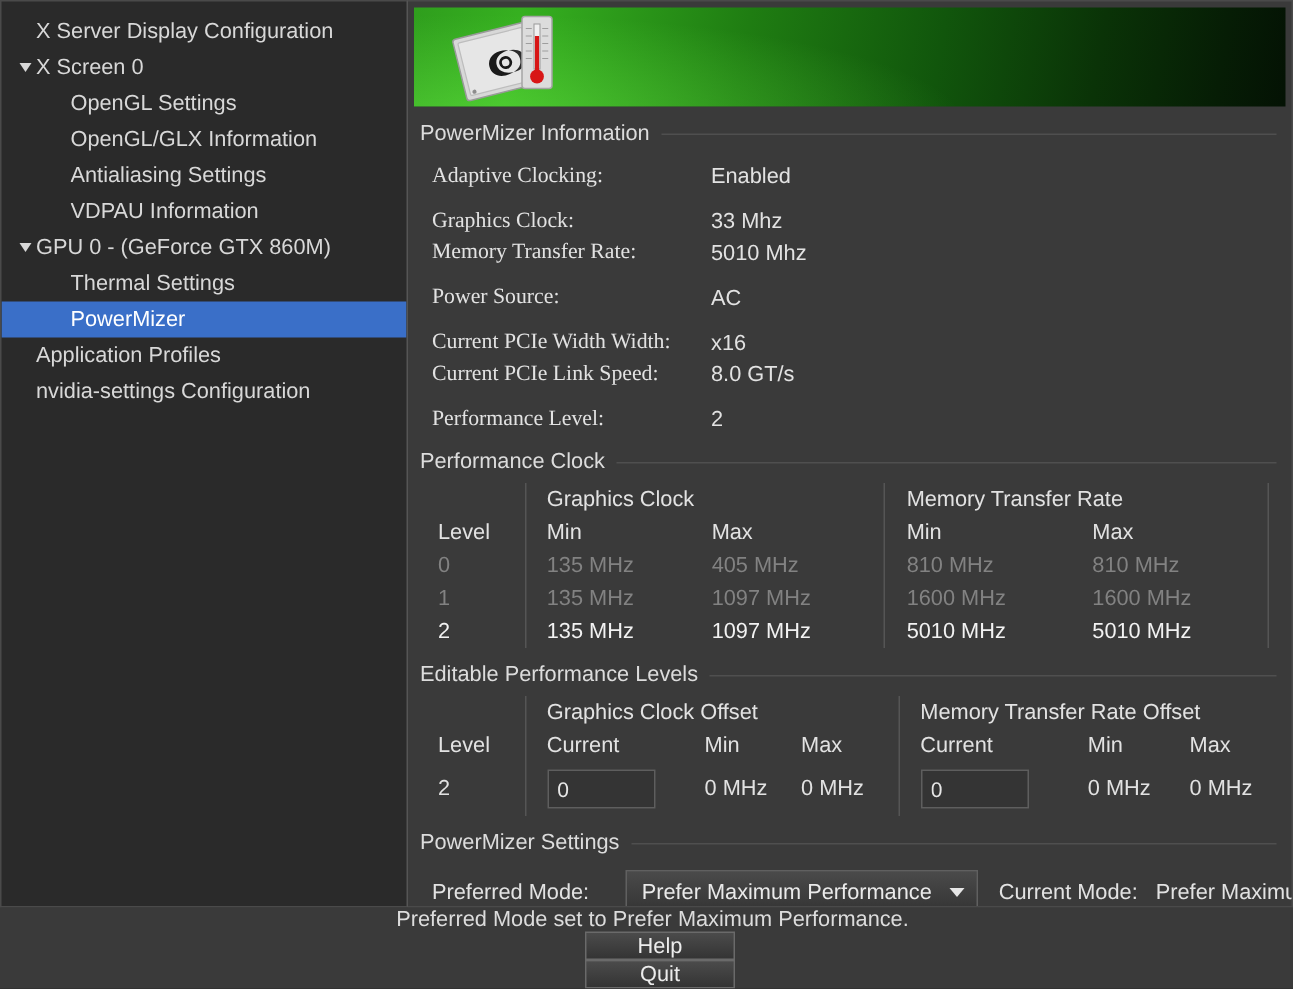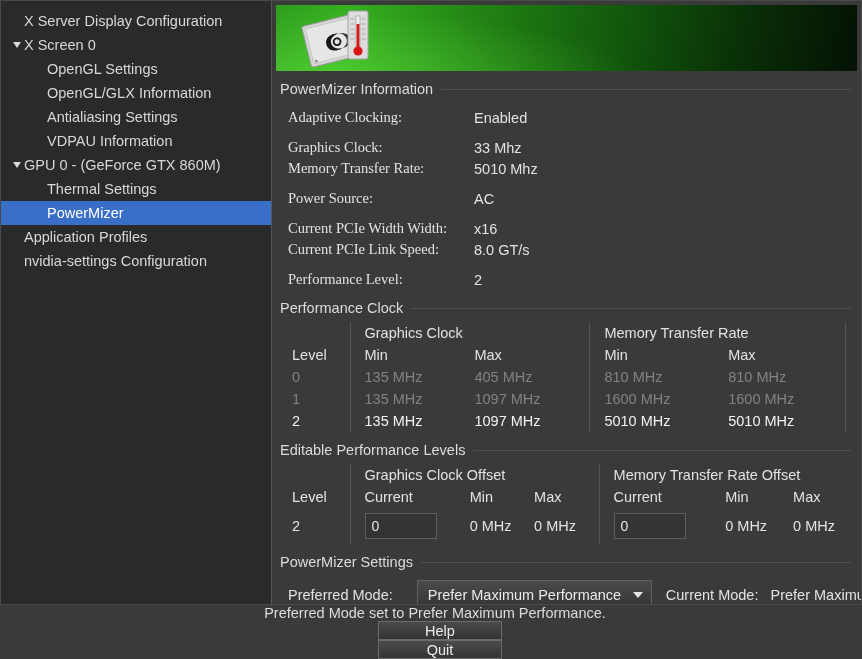--- a/index.html
+++ b/index.html
@@ -168,21 +168,21 @@
   .footer {
     height: 54px;
     display: flex; align-items: center;
     padding: 0 10px 0 18px;
     flex-shrink: 0;
     background: #3a3a3a;
     flex-direction: column;
   }
   .status-text { color: #dcdcdc; font-size: 14.5px; flex: 1; white-space: nowrap; }
   .btn {
-    width: 124px; height: 36px;
+    width: 100px; height: 36px;
     background: linear-gradient(#4b4b4b, #343434);
     border: 1px solid #6a6a6a;
     color: #ececec;
     font-size: 14.5px;
     font-family: "Liberation Sans", sans-serif;
     margin-left: 10px;
     cursor: pointer;
   }
 </style>
 </head>

